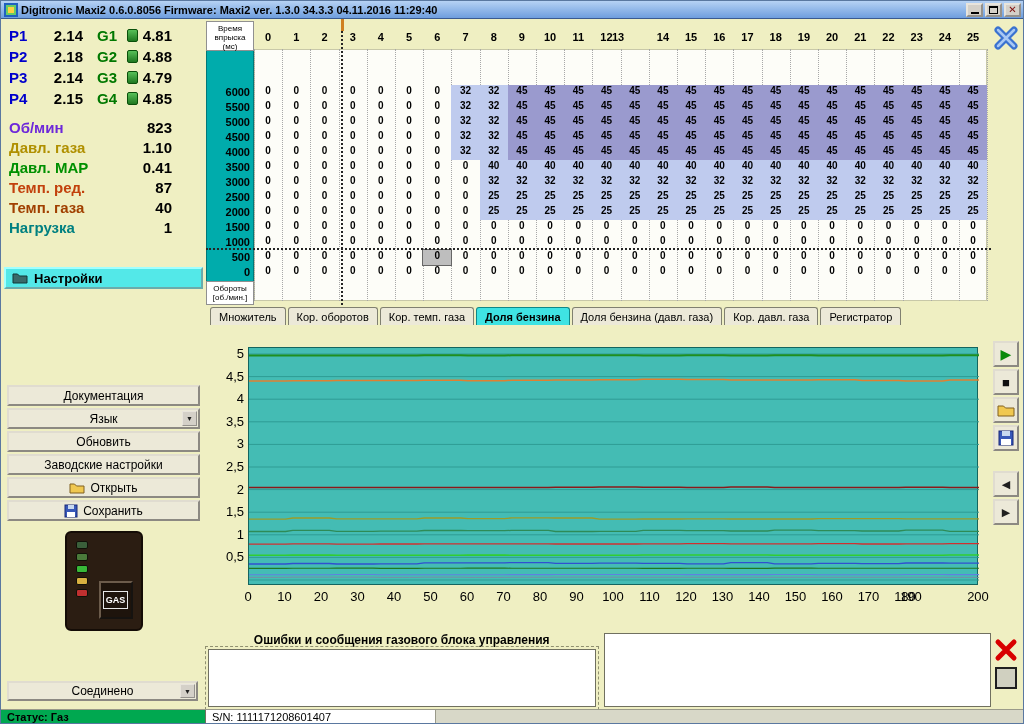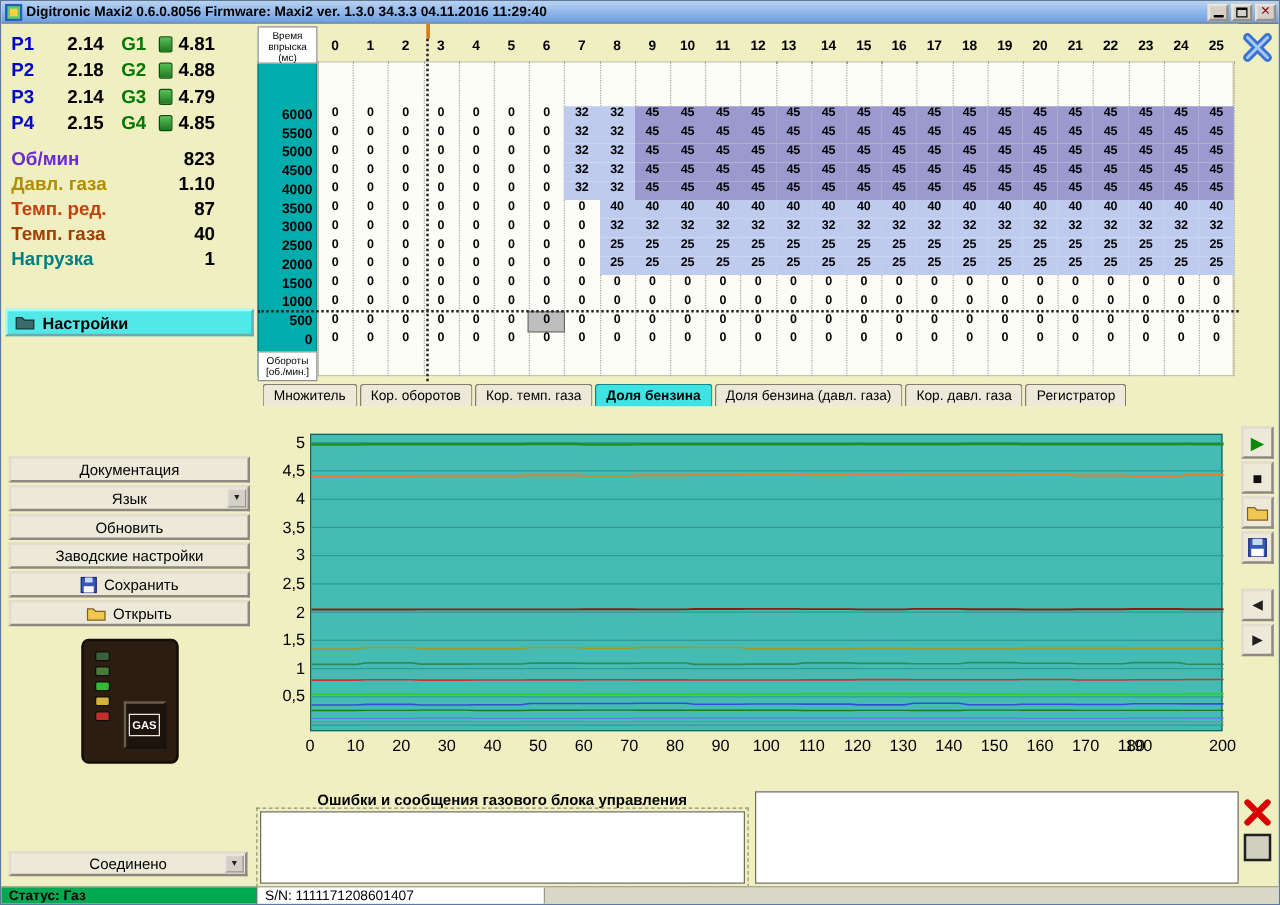--- a/index.html
+++ b/index.html
@@ -136,20 +136,24 @@
   <div class="params">
   <div class="param-row">
     <span style="color:#6d28d9">Об/мин</span>
     <span class="param-val">823</span>
   </div>
   <div class="param-row">
     <span style="color:#B09000">Давл. газа</span>
     <span class="param-val">1.10</span>
   </div>
   <div class="param-row">
+    <span style="color:#009000">Давл. MAP</span>
+    <span class="param-val">0.41</span>
+  </div>
+  <div class="param-row">
     <span style="color:#c2410c">Темп. ред.</span>
     <span class="param-val">87</span>
   </div>
   <div class="param-row">
     <span style="color:#A04000">Темп. газа</span>
     <span class="param-val">40</span>
   </div>
   <div class="param-row">
     <span style="color:#008080">Нагрузка</span>
     <span class="param-val">1</span>
@@ -177,40 +181,40 @@
     <span class="dd">▼</span>
   </div>
   <div class="side-btn">
 
     <span>Обновить</span>
 
   </div>
   <div class="side-btn">
 
     <span>Заводские настройки</span>
+
+  </div>
+  <div class="side-btn">
+    <span style="display:inline-flex;">
+          <svg width="16" height="12">
+            <path d="M1 3 L1 11 L15 11 L15 4 L7.5 4 L5.5 2 L1 2 Z" fill="#F0C850" stroke="#806020"></path>
+          </svg>
+        </span>
+    <span>Открыть</span>
 
   </div>
   <div class="side-btn">
     <span style="display:inline-flex;">
           <svg width="14" height="14">
             <rect x="1" y="1" width="12" height="12" fill="#3858B8" stroke="#182878"></rect>
             <rect x="4" y="1" width="6" height="4" fill="#C8D8F0"></rect>
             <rect x="3" y="8" width="8" height="5" fill="#FFFFFF"></rect>
           </svg>
         </span>
     <span>Сохранить</span>
-
-  </div>
-  <div class="side-btn">
-    <span style="display:inline-flex;">
-          <svg width="16" height="12">
-            <path d="M1 3 L1 11 L15 11 L15 4 L7.5 4 L5.5 2 L1 2 Z" fill="#F0C850" stroke="#806020"></path>
-          </svg>
-        </span>
-    <span>Открыть</span>
 
   </div>
     </div>
 
   <div class="gas-panel">
     <div class="led-col">
         <div class="led" style="background:#3A5F3A"></div>
         <div class="led" style="background:#4A7A3A"></div>
         <div class="led" style="background:#38B838"></div>
         <div class="led" style="background:#D8B040"></div>
@@ -263,21 +267,21 @@
     <div class="m-colhdr" style="left:132.6px;top:12px;width:28.2px">3</div>
     <div class="m-colhdr" style="left:160.8px;top:12px;width:28.2px">4</div>
     <div class="m-colhdr" style="left:189.0px;top:12px;width:28.2px">5</div>
     <div class="m-colhdr" style="left:217.2px;top:12px;width:28.2px">6</div>
     <div class="m-colhdr" style="left:245.4px;top:12px;width:28.2px">7</div>
     <div class="m-colhdr" style="left:273.6px;top:12px;width:28.2px">8</div>
     <div class="m-colhdr" style="left:301.8px;top:12px;width:28.2px">9</div>
     <div class="m-colhdr" style="left:330.0px;top:12px;width:28.2px">10</div>
     <div class="m-colhdr" style="left:358.2px;top:12px;width:28.2px">11</div>
     <div class="m-colhdr" style="left:386.4px;top:12px;width:28.2px">12</div>
-    <div class="m-colhdr" style="left:411px;top:12px;width:28.2px">13</div>
+    <div class="m-colhdr" style="left:398px;top:12px;width:28.2px">13</div>
     <div class="m-colhdr" style="left:442.8px;top:12px;width:28.2px">14</div>
     <div class="m-colhdr" style="left:471.0px;top:12px;width:28.2px">15</div>
     <div class="m-colhdr" style="left:499.2px;top:12px;width:28.2px">16</div>
     <div class="m-colhdr" style="left:527.4px;top:12px;width:28.2px">17</div>
     <div class="m-colhdr" style="left:555.6px;top:12px;width:28.2px">18</div>
     <div class="m-colhdr" style="left:583.8px;top:12px;width:28.2px">19</div>
     <div class="m-colhdr" style="left:612.0px;top:12px;width:28.2px">20</div>
     <div class="m-colhdr" style="left:640.2px;top:12px;width:28.2px">21</div>
     <div class="m-colhdr" style="left:668.4px;top:12px;width:28.2px">22</div>
     <div class="m-colhdr" style="left:696.6px;top:12px;width:28.2px">23</div>

